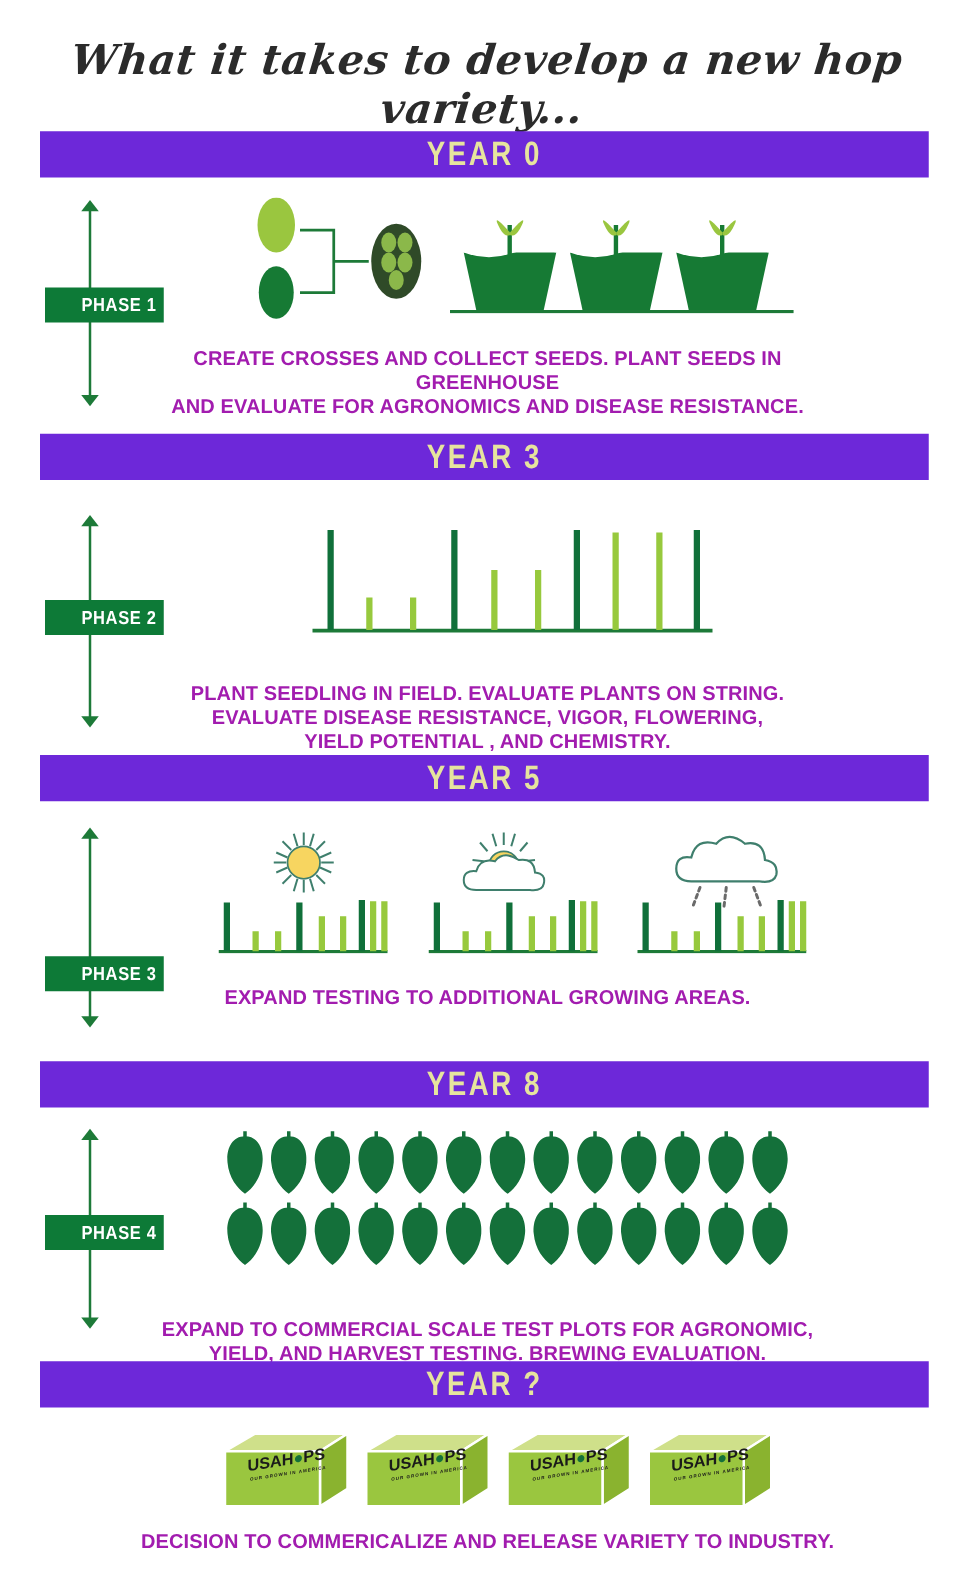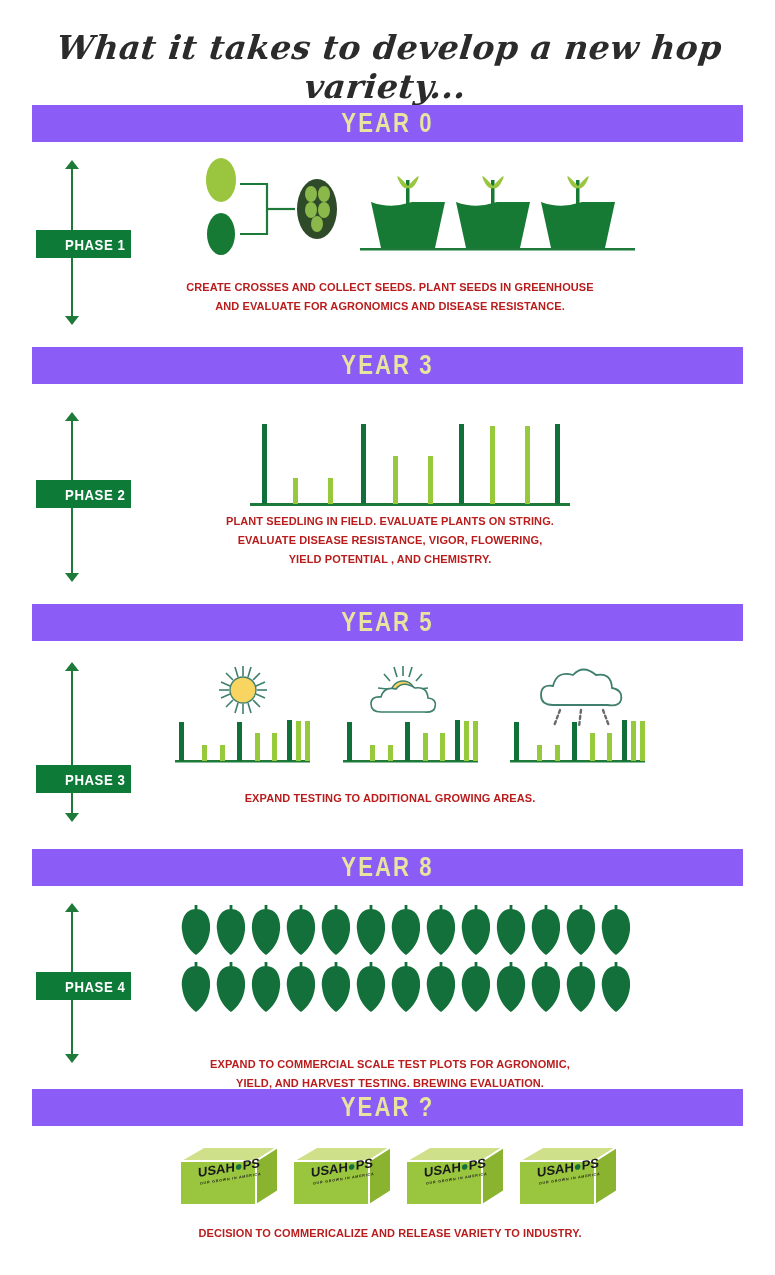--- a/index.html
+++ b/index.html
@@ -32,21 +32,21 @@
   }
 
   
   .section { position: absolute; left: 0; width: 775px; }
 
   .banner {
     position: absolute;
     left: 32px;
     width: 711px;
     height: 37px;
-    background: #8b5cf6;
+    background: #6d28d9;
     box-sizing: border-box;
   }
   .banner-label {
     position: absolute;
     top: 0; left: 0; right: 0; bottom: 0;
     display: flex;
     align-items: center;
     justify-content: center;
     color: #e6e49e;
     font-family: "Liberation Sans Narrow", "Liberation Sans", sans-serif;
@@ -101,24 +101,24 @@
     transform: scaleX(0.88);
     white-space: nowrap;
   }
 
   
   .caption {
     position: absolute;
     left: 110px;
     width: 560px;
     text-align: center;
-    color: #b91c1c;
+    color: #a21caf;
     font-family: "Liberation Sans", sans-serif;
     font-weight: bold;
-    font-size: 11px;
+    font-size: 16px;
     line-height: 19px;
     letter-spacing: 0.1px;
   }
 
   
   .art { position: absolute; }
 
   
   .plot { position: absolute; }
   .plot .ground {
@@ -240,21 +240,21 @@
     <div class="vine" style="left:78px;  height:26px;"></div>
     <div class="pole" style="left:111px; height:80px;"></div>
     <div class="vine" style="left:143px; height:48px;"></div>
     <div class="vine" style="left:178px; height:48px;"></div>
     <div class="pole" style="left:209px; height:80px;"></div>
     <div class="vine" style="left:240px; height:78px;"></div>
     <div class="vine" style="left:275px; height:78px;"></div>
     <div class="pole" style="left:305px; height:80px;"></div>
   </div>
 
-  <div class="caption" style="top:512px;text-align:center;">
+  <div class="caption" style="top:546px;text-align:center;">
     <div>PLANT SEEDLING IN FIELD. EVALUATE PLANTS ON STRING.</div>
     <div>EVALUATE DISEASE RESISTANCE, VIGOR, FLOWERING,</div>
     <div>YIELD POTENTIAL , AND CHEMISTRY.</div>
   </div>
 </div>
 
 <div class="section">
 
   <div class="banner" style="top:604px;padding-left:44px;">
     <div class="banner-label">YEAR 5</div>

